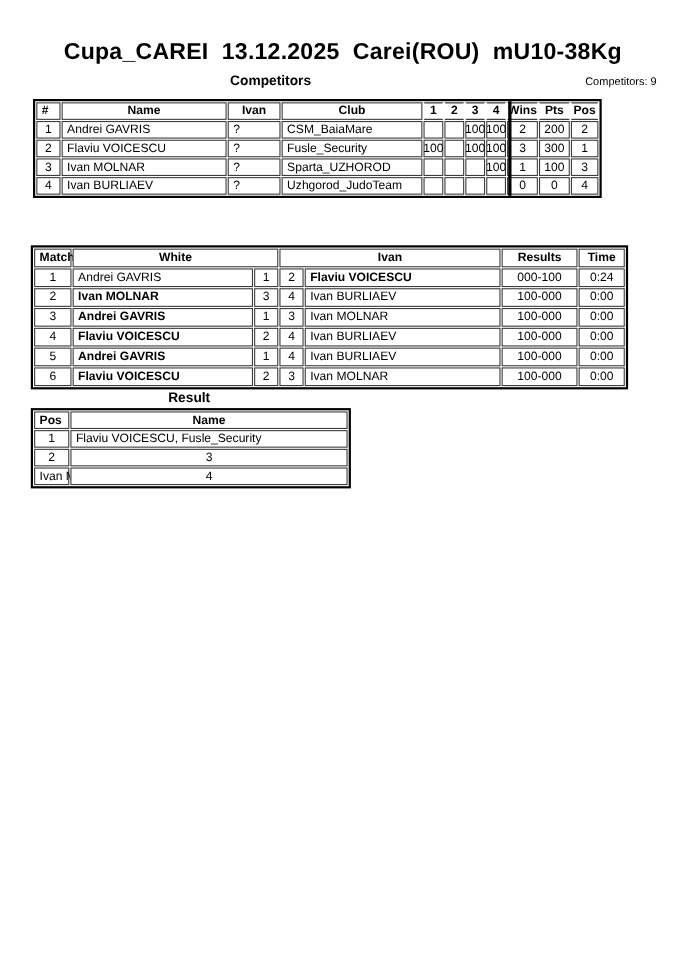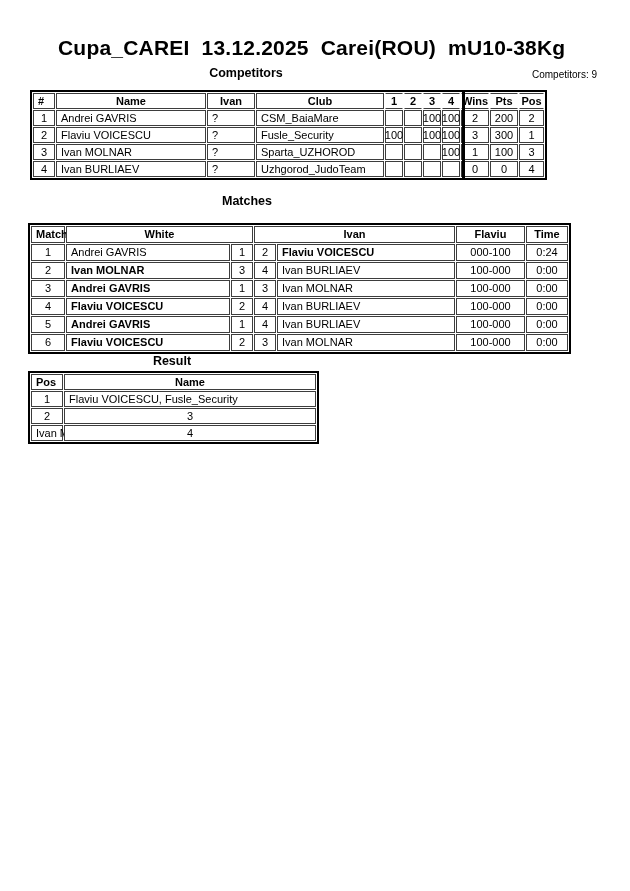--- a/index.html
+++ b/index.html
@@ -120,28 +120,27 @@
     <div class="c left">Uzhgorod_JudoTeam</div>
     <div class="c"></div>
     <div class="c"></div>
     <div class="c"></div>
     <div class="c"></div>
     <div class="c">0</div>
     <div class="c">0</div>
     <div class="c">4</div>
   </div>
 
-  <div id="matches-label" class="abs section-label">Matches</div>
 
   <div id="matches-table" class="tbl">
 
     <div class="c hdr left">Match</div>
     <div class="c hdr sp2">White</div>
     <div class="c hdr sp2">Ivan</div>
-    <div class="c hdr">Flaviu</div>
+    <div class="c hdr">Results</div>
     <div class="c hdr">Time</div>
 
     <div class="c">1</div>
     <div class="c left">Andrei GAVRIS</div>
     <div class="c">1</div>
     <div class="c">2</div>
     <div class="c left" style="font-weight: bold;">Flaviu VOICESCU</div>
     <div class="c">000-100</div>
     <div class="c">0:24</div>
 

